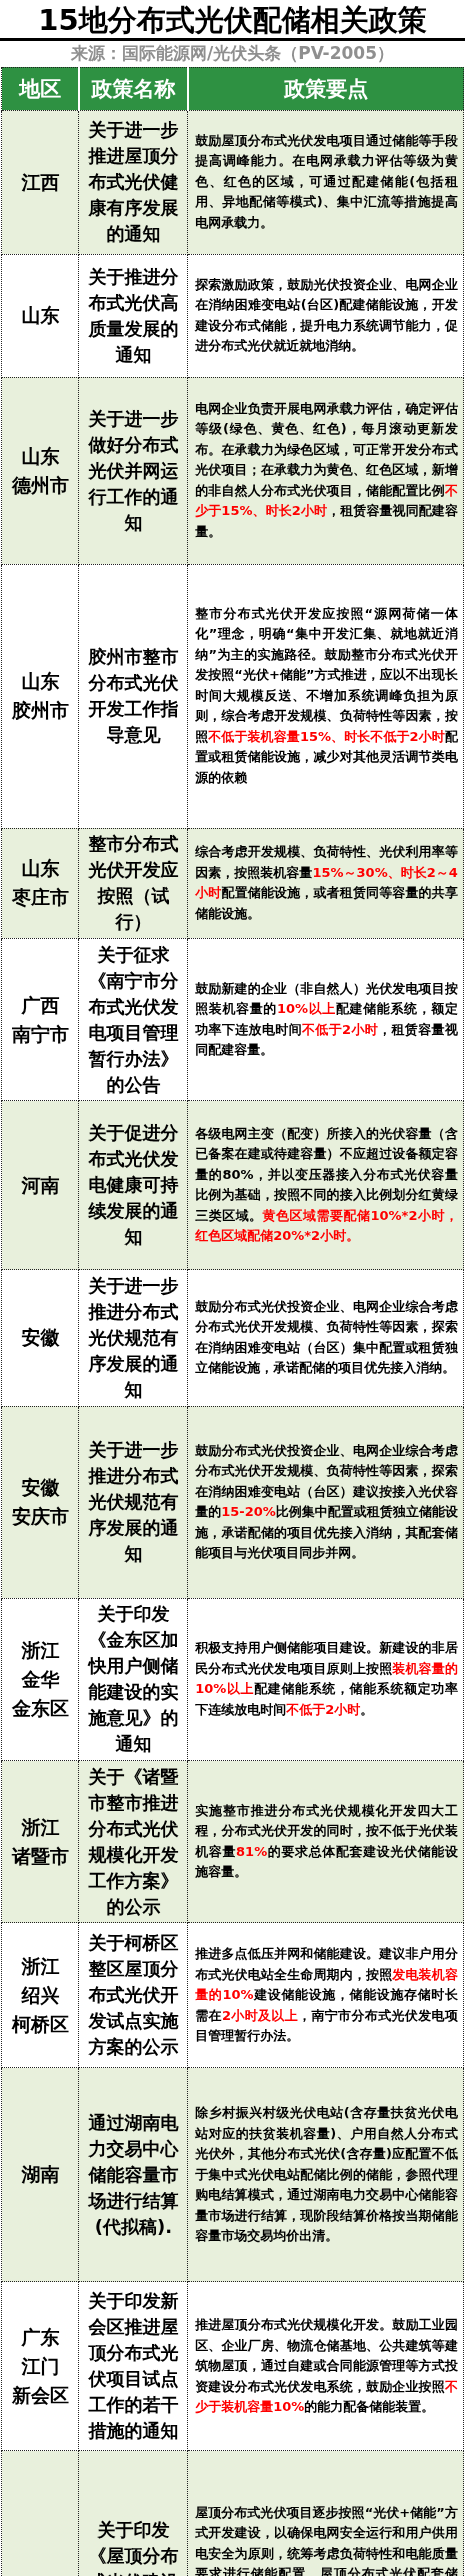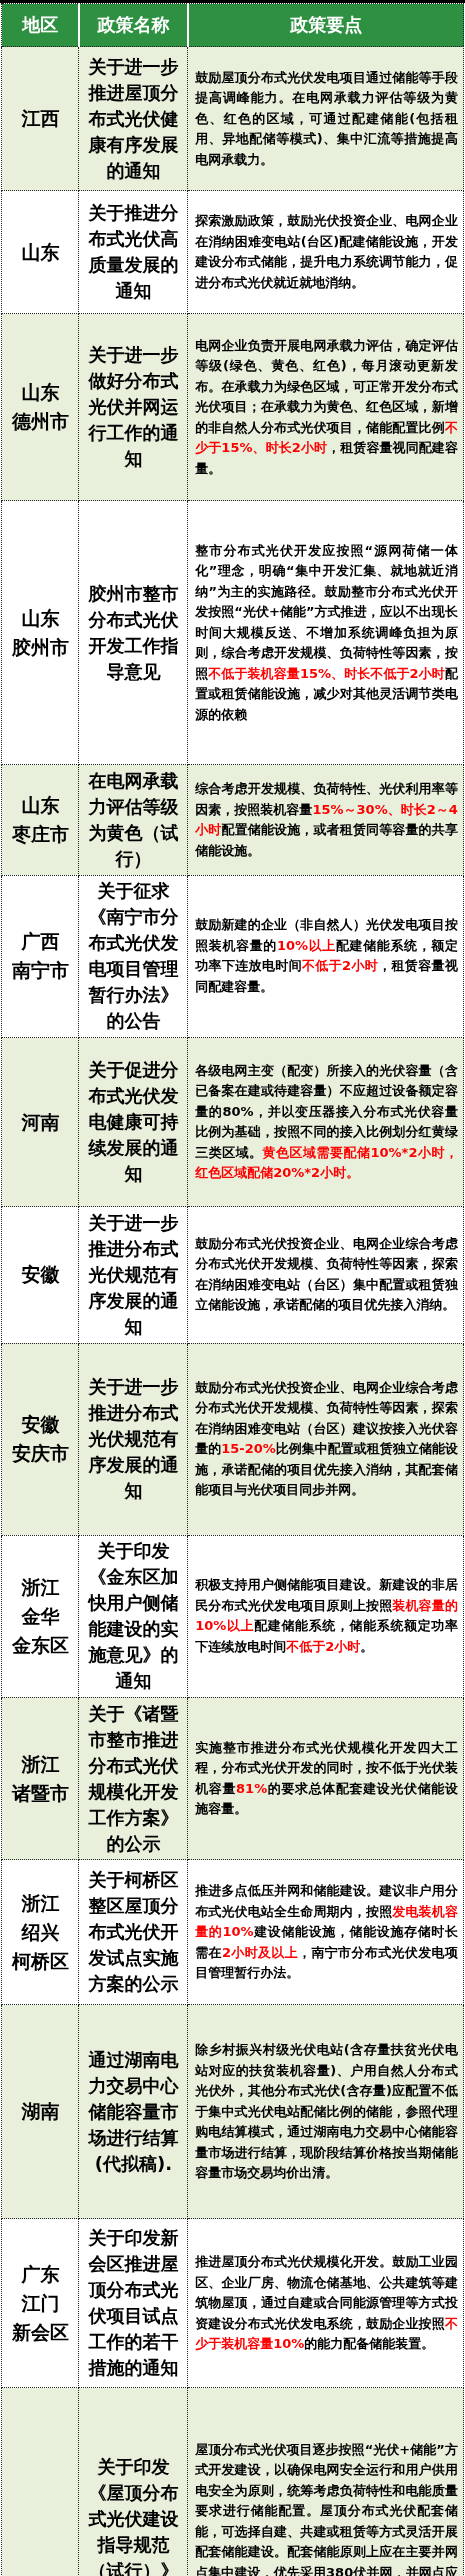--- a/index.html
+++ b/index.html
@@ -33,21 +33,21 @@
     margin:0 1.4px 0 1.4px;
     border:0.7px dotted #222;
     border-bottom:1.4px solid #111;
   }
   col.c-region{width:77px;}
   col.c-policy{width:109px;}
   col.c-points{width:276px;}
   th{
     background:#2e9142;
     color:#ffffff;
-    font-size:18px;
+    font-size:21px;
     height:40px;
     text-align:center;
     vertical-align:middle;
     border-left:2.1px solid #ffffff;
     font-weight:bold;
   }
   th:first-child{border-left:0.7px dotted #222;}
   td{
     border:0.7px dotted #222;
     vertical-align:middle;
@@ -73,21 +73,23 @@
     text-align:justify;
     text-justify:inter-character;
     word-break:break-all;
   }
   .red{color:#fe0000;}
 </style>
 </head>
 <body>
 
 <div class="page">
+  <h1 class="title">15地分布式光伏配储相关政策</h1>
   <div class="title-rule"></div>
+  <div class="source">来源：国际能源网/光伏头条（PV-2005）</div>
 
   <table class="policy-table">
     <colgroup>
       <col class="c-region">
       <col class="c-policy">
       <col class="c-points">
     </colgroup>
     <thead>
       <tr>
         <th>地区</th>
@@ -124,21 +126,21 @@
             <div>胶州市</div>
           </td>
     <td class="policy-cell">胶州市整市分布式光伏开发工作指导意见</td>
     <td class="points-cell"><span>整市分布式光伏开发应按照“源网荷储一体化”理念，明确“集中开发汇集、就地就近消纳”为主的实施路径。鼓励整市分布式光伏开发按照“光伏+储能”方式推进，应以不出现长时间大规模反送、不增加系统调峰负担为原则，综合考虑开发规模、负荷特性等因素，按照</span><span class="red">不低于装机容量15%、时长不低于2小时</span><span>配置或租赁储能设施，减少对其他灵活调节类电源的依赖</span></td>
   </tr>
         <tr class="shaded" style="height: 97px;">
     <td class="region-cell">
             <div>山东</div>
             <div>枣庄市</div>
           </td>
-    <td class="policy-cell">在电网承载力评估等级为黄色（试行）</td>
+    <td class="policy-cell">整市分布式光伏开发应按照（试行）</td>
     <td class="points-cell"><span>综合考虑开发规模、负荷特性、光伏利用率等因素，按照装机容量</span><span class="red">15%～30%、时长2～4小时</span><span>配置储能设施，或者租赁同等容量的共享储能设施。</span></td>
   </tr>
         <tr style="height: 120px;">
     <td class="region-cell">
             <div>广西</div>
             <div>南宁市</div>
           </td>
     <td class="policy-cell">关于征求《南宁市分布式光伏发电项目管理暂行办法》的公告</td>
     <td class="points-cell"><span>鼓励新建的企业（非自然人）光伏发电项目按照装机容量的</span><span class="red">10%以上</span><span>配建储能系统，额定功率下连放电时间</span><span class="red">不低于2小时</span><span>，租赁容量视同配建容量。</span></td>
   </tr>

